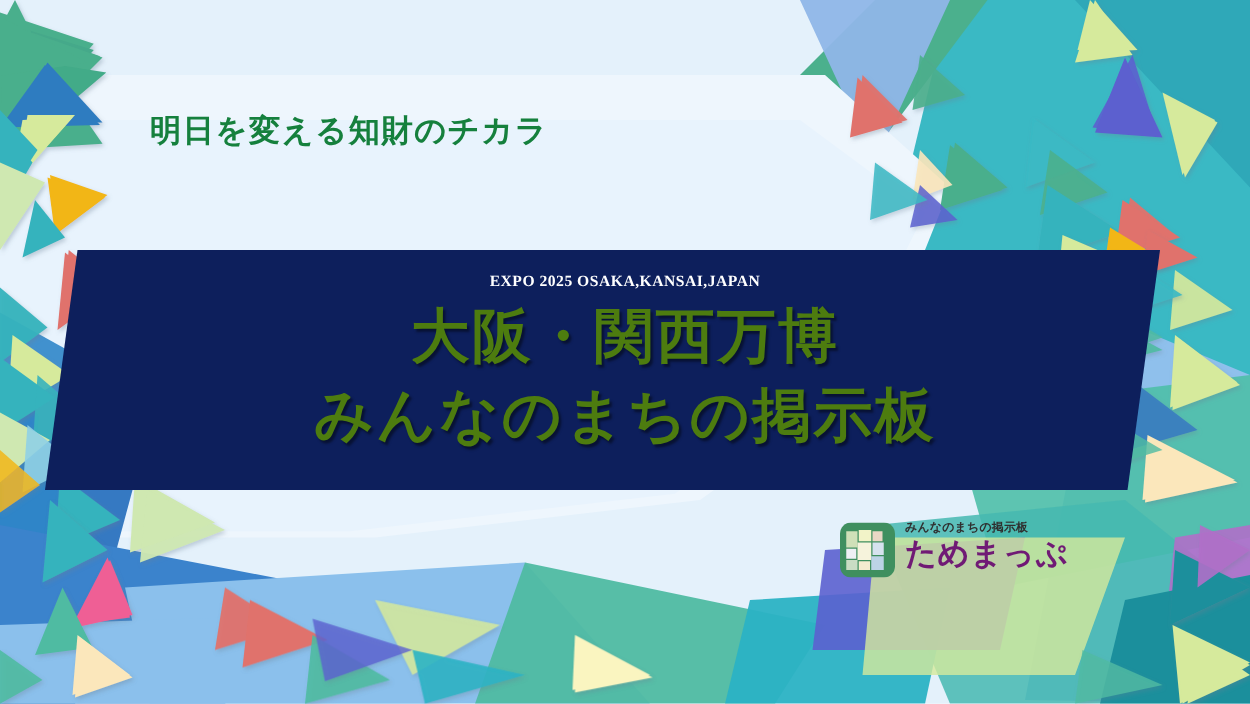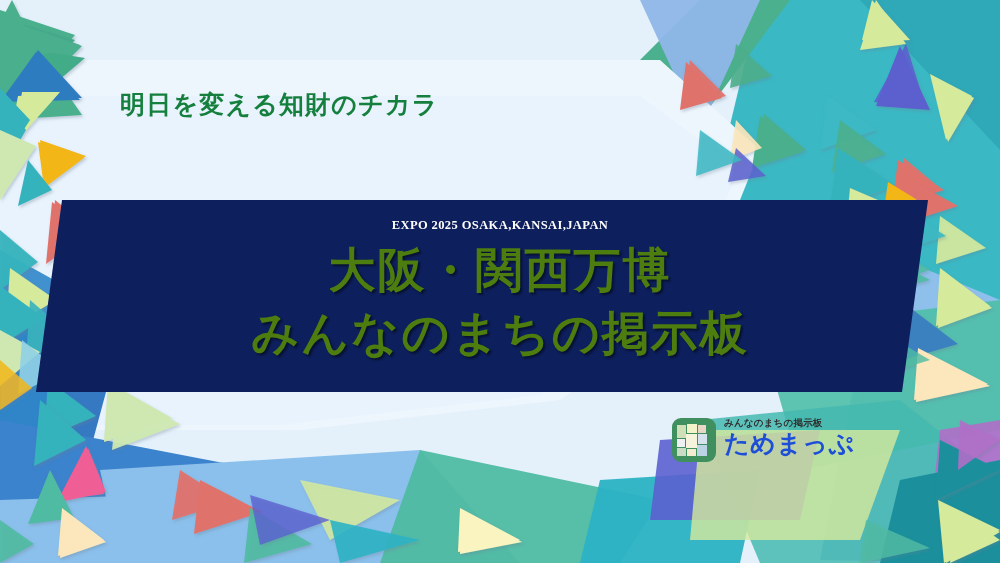--- a/index.html
+++ b/index.html
@@ -129,21 +129,21 @@
     font-weight: 700;
     color: #2f2f2f;
     letter-spacing: 0.2px;
     white-space: nowrap;
     margin-bottom: 3px;
   }
   .logo-name {
     font-family: Liberation Serif, serif;
     font-size: 25px;
     font-weight: 700;
-    color: #1d4ed8;
+    color: #701a75;
     letter-spacing: 0.5px;
     white-space: nowrap;
     line-height: 1;
   }
 </style>
 </head>
 <body>
 
 <div id="poster">
 

